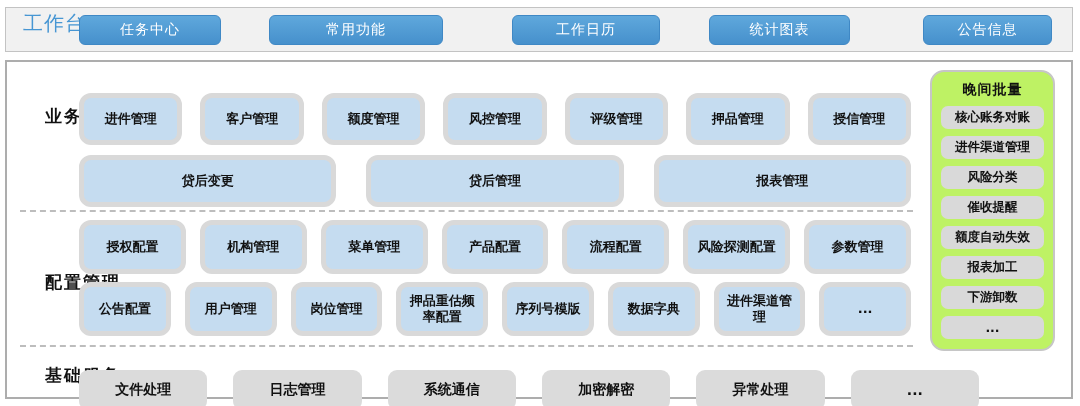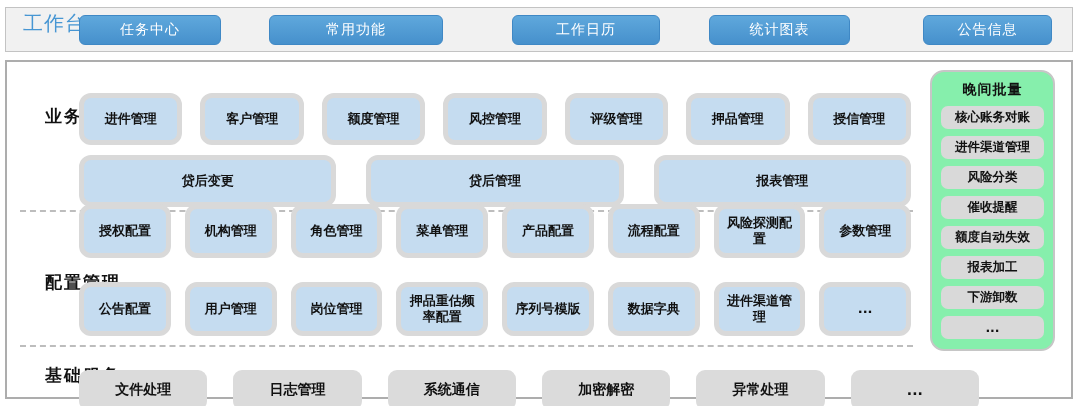--- a/index.html
+++ b/index.html
@@ -40,21 +40,21 @@
     font-size:17px;font-weight:bold;color:#111;letter-spacing:2px;white-space:nowrap;
   }
   .lbl-business{top:43px;}
   .lbl-config{top:209px;}
   .lbl-base{top:302px;}
   .row{
     position:absolute;left:72px;width:832px;display:flex;
   }
   .row-biz1{top:31px;height:52px;gap:18px;}
   .row-biz2{top:93px;height:52px;gap:30px;border-radius:9px;}
-  .row-cfg1{top:142px;height:54px;gap:14px;}
+  .row-cfg1{top:158px;height:54px;gap:14px;}
   .row-cfg2{top:220px;height:54px;gap:14px;}
   .row-base{top:308px;height:40px;width:900px;gap:26px;}
   .box-blue{
     flex:1;box-sizing:border-box;
     background:#c5dcf0;border:5px solid #d9d9d9;border-radius:12px;
     display:flex;align-items:center;justify-content:center;text-align:center;
     font-size:13px;font-weight:bold;color:#111;line-height:1.25;
     padding:6px 4px;
   }
   .box-gray{
@@ -65,21 +65,21 @@
   }
   .divider{
     position:absolute;left:13px;width:893px;height:0;
     border-top:2px dashed #bdbdbd;
   }
   .div1{top:148px;}
   .div2{top:283px;}
   
   .sidebar{
     position:absolute;left:923px;top:8px;width:125px;height:281px;
-    box-sizing:border-box;background:#86efac;
+    box-sizing:border-box;background:#bef264;
     border:2px solid #c6c6c6;border-radius:14px;
     padding:7px 9px 0 9px;
   }
   .sidebar-title{
     text-align:center;font-size:14px;font-weight:bold;color:#111;
     margin:2px 0 3px 0;letter-spacing:1px;
   }
   .batch-item{
     height:23px;margin-top:7px;border-radius:7px;background:#d9d9d9;
     display:flex;align-items:center;justify-content:center;
@@ -115,21 +115,20 @@
     <div class="box-blue">贷后管理</div>
     <div class="box-blue">报表管理</div>
   </div>
 
   <div class="divider div1"></div>
 
   <div class="sec-label lbl-config">配置管理</div>
   <div class="row row-cfg1">
     <div class="box-blue">授权配置</div>
     <div class="box-blue">机构管理</div>
-    <div class="box-blue">角色管理</div>
     <div class="box-blue">菜单管理</div>
     <div class="box-blue">产品配置</div>
     <div class="box-blue">流程配置</div>
     <div class="box-blue">风险探测配置</div>
     <div class="box-blue">参数管理</div>
   </div>
   <div class="row row-cfg2">
     <div class="box-blue">公告配置</div>
     <div class="box-blue">用户管理</div>
     <div class="box-blue">岗位管理</div>

